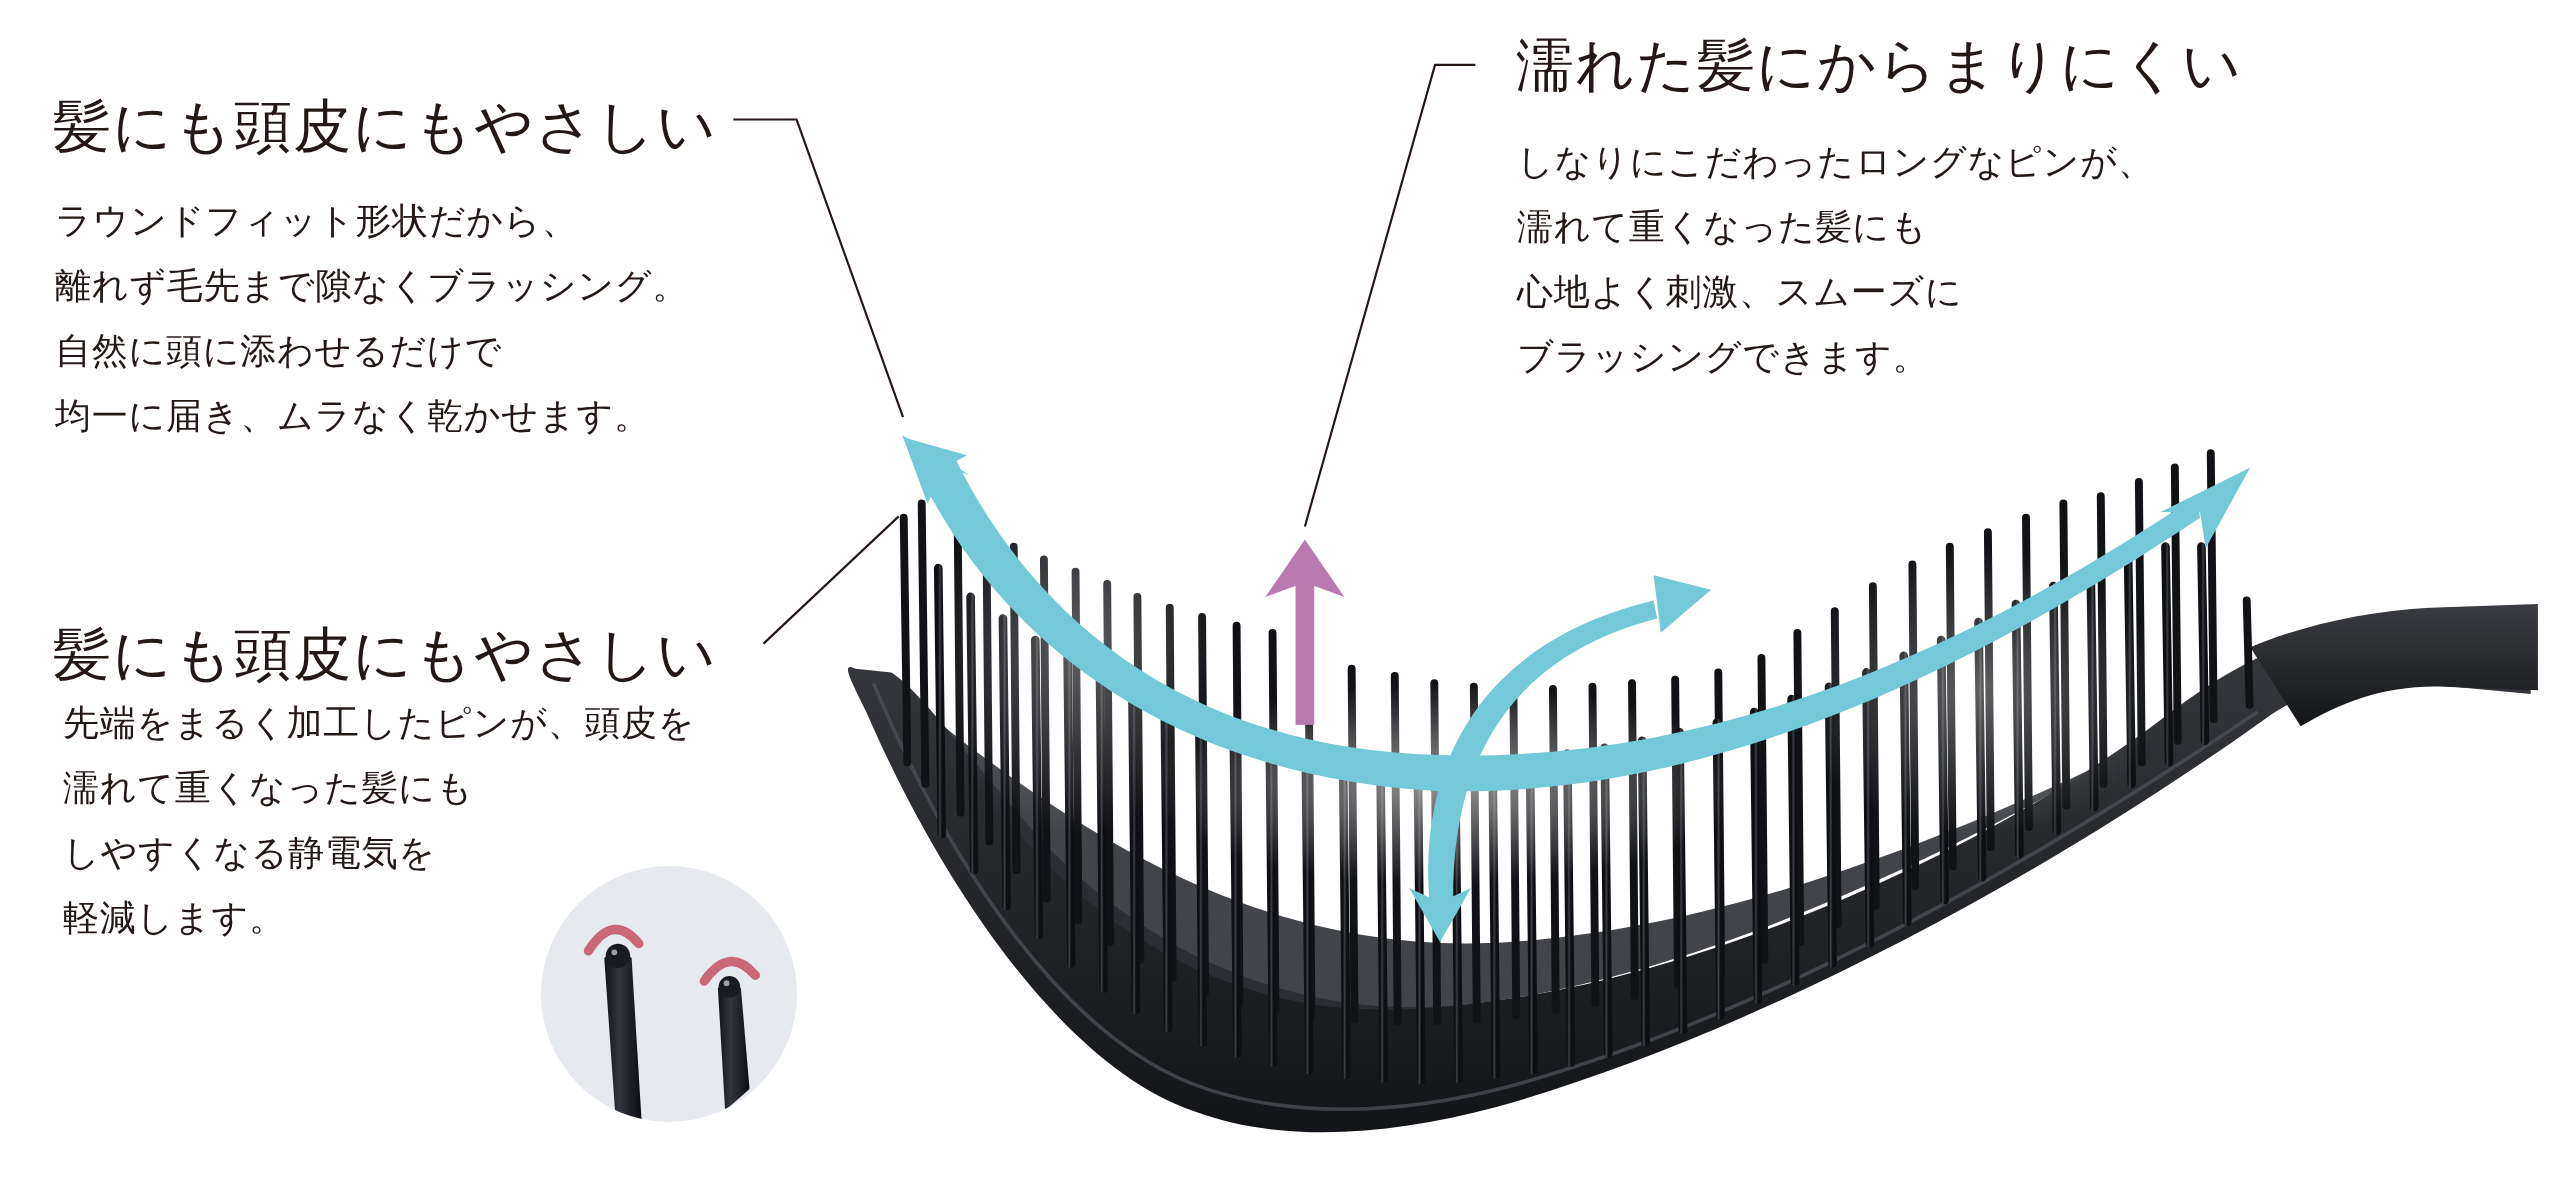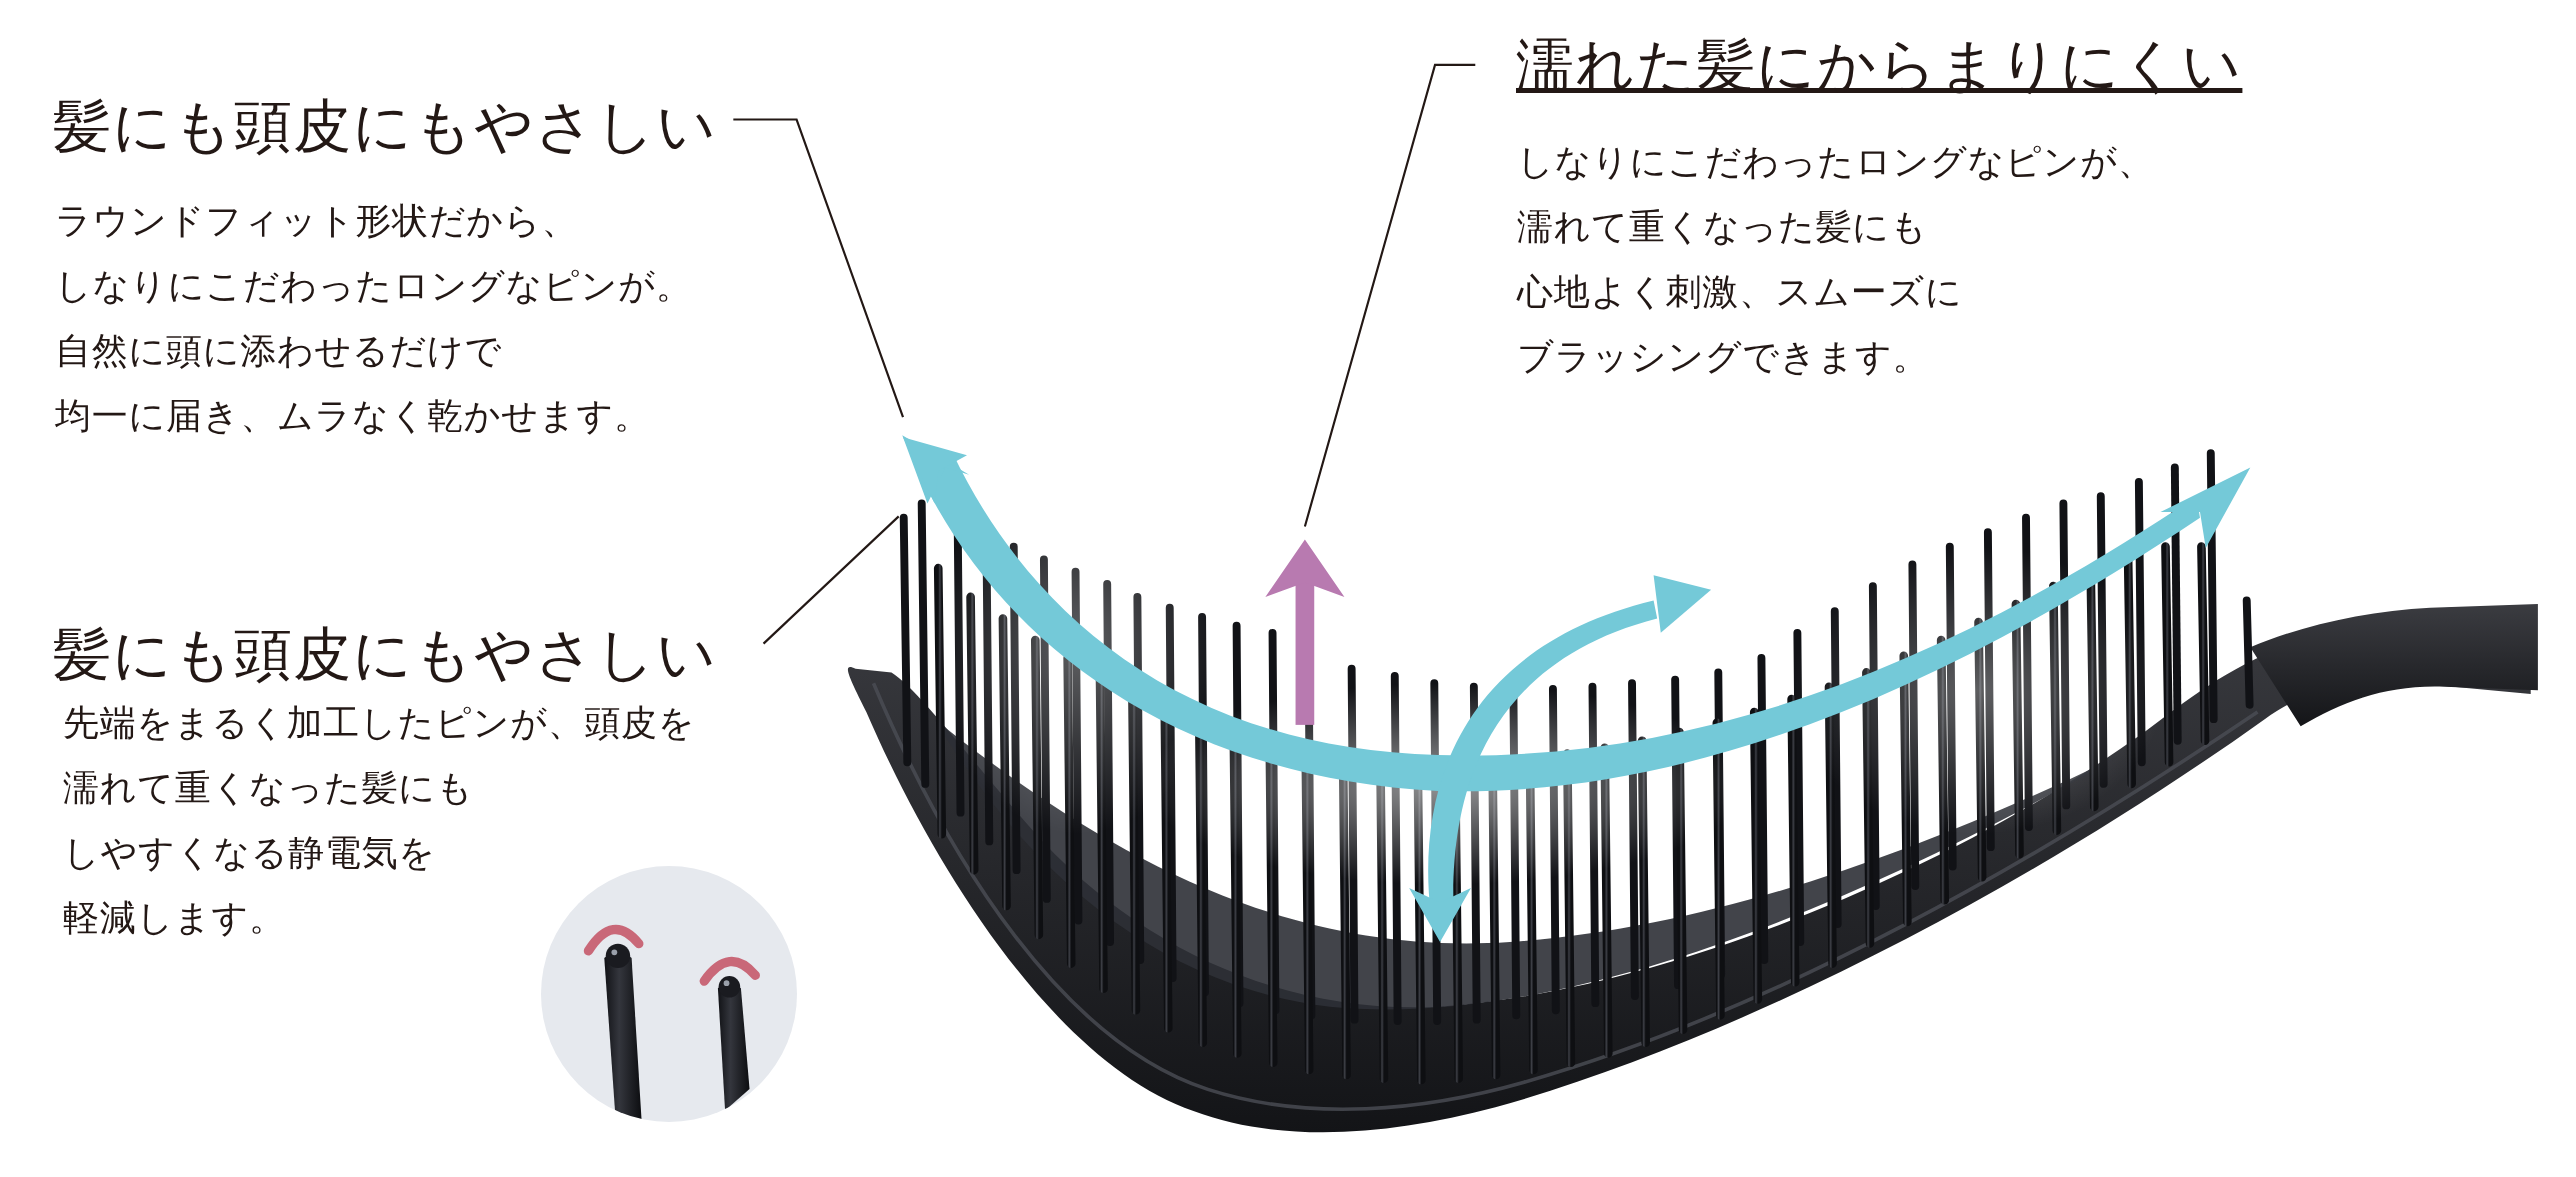--- a/index.html
+++ b/index.html
@@ -162,34 +162,34 @@
   <g fill="#74c9d8">
     <path d="M1990,1270 C1970,1100 2030,900 2300,835 L2305,860 C2070,920 2015,1100 2022,1270 Z"></path>
     <polygon points="2380,820 2300,800 2310,880"></polygon>
     <polygon points="2003,1310 1960,1235 2003,1255 2046,1235"></polygon>
   </g>
 </svg>
 
 <div class="heading" style="left:53px; top:97px;">髪にも頭皮にもやさしい</div>
 <div class="body-block" style="left:55px; top:188px;">
   <div>ラウンドフィット形状だから、</div>
-  <div>しなりにこだわったロングなピンが。</div>
+  <div>離れず毛先まで隙なくブラッシング。</div>
   <div>自然に頭に添わせるだけで</div>
   <div>均一に届き、ムラなく乾かせます。</div>
 </div>
 
 <div class="heading" style="left:53px; top:625px;">髪にも頭皮にもやさしい</div>
 <div class="body-block" style="left:55px; top:690px;margin-left:8px;">
   <div>先端をまるく加工したピンが、頭皮を</div>
   <div>濡れて重くなった髪にも</div>
   <div>しやすくなる静電気を</div>
   <div>軽減します。</div>
 </div>
 
-<div class="heading" style="left:1516px; top:36px;text-decoration:underline;">濡れた髪にからまりにくい</div>
+<div class="heading" style="left:1516px; top:36px;">濡れた髪にからまりにくい</div>
 <div class="body-block" style="left:1517px; top:129px;">
   <div>しなりにこだわったロングなピンが、</div>
   <div>濡れて重くなった髪にも</div>
   <div>心地よく刺激、スムーズに</div>
   <div>ブラッシングできます。</div>
 </div>
 
 <div class="inset">
   <svg width="256" height="256" viewBox="0 0 356 356" xmlns="http://www.w3.org/2000/svg">
     <defs>

